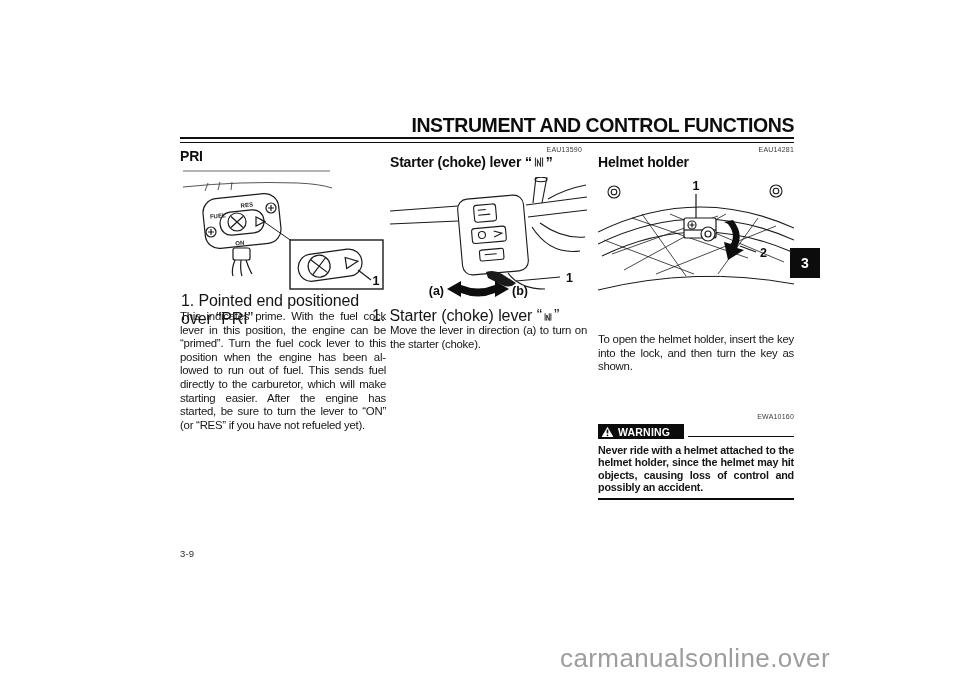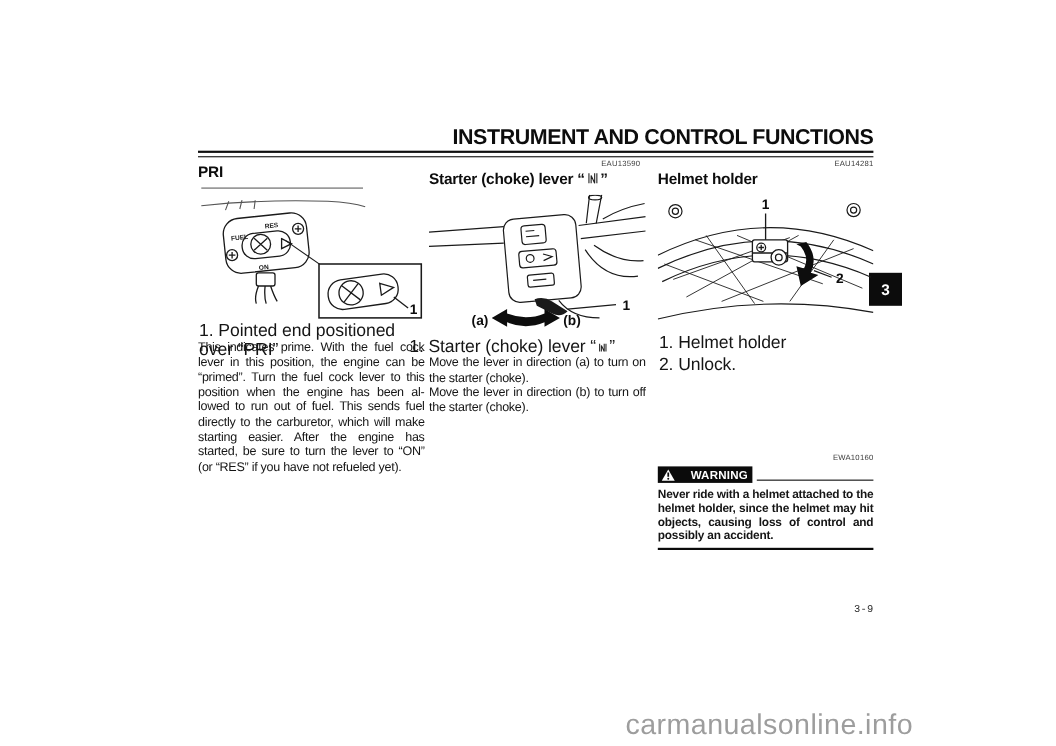--- a/index.html
+++ b/index.html
@@ -14,21 +14,21 @@
   .caption { font-size:16px; letter-spacing:-0.1px; }
   .caption-line { margin-bottom:2px; }
   .bodytext { font-size:11.4px; line-height:13.6px; text-align:justify; letter-spacing:-0.25px; }
   .bodytext p { margin:0; }
   .warn-box { display:flex; align-items:center; gap:4px; background:#0b0b0b; color:#fff;
               width:86px; height:15px; padding:0 4px 0 3px; }
   .warn-label { font-size:10.5px; font-weight:bold; letter-spacing:0.2px; }
   .warn-rule { border-top:1.8px solid #0b0b0b; }
   .warn-text { font-size:10.8px; line-height:12.3px; font-weight:bold; text-align:justify; letter-spacing:-0.2px; }
   .sec-rule { border-top:2.4px solid #0b0b0b; }
-  .pageno { font-size:9.5px; text-align:right; letter-spacing:0.2px; color:#2c2c2c;font-family:Liberation Mono, monospace; }
+  .pageno { font-size:9.5px; text-align:left; letter-spacing:0.2px; color:#2c2c2c; }
   .watermark { font-size:26px; color:#9d9d9d; letter-spacing:0.4px; white-space:nowrap; }
   .tab3 { background:#0c0c0c; color:#fff; width:30px; height:30px; display:flex;
           align-items:center; justify-content:center; font-size:14px; font-weight:bold; }
   .chokesym { display:inline-block; vertical-align:-1px; margin:0 2px; }
   svg text { font-family:"Liberation Sans",sans-serif; }
   .callout { font-size:12.5px; font-weight:bold; fill:#0d0d0d; }
   .tinylbl { font-size:6px; font-weight:bold; fill:#222; }
 </style>
 </head>
 <body>
@@ -120,21 +120,20 @@
   </svg>
 
   <div class="abs caption" style="top:307px; left:372px; width:196px;">
     <span>1. Starter (choke) lever “</span><svg class="chokesym" width="8" height="10" viewBox="0 0 10 12">
         <path d="M1.4 1.5 V10.5 M8.6 1.5 V10.5 M3.4 10.5 V3.5 L6.6 10.5 V1.5" fill="none" stroke="#222" stroke-width="1.2"></path>
       </svg><span>”</span>
   </div>
 
   <div class="abs bodytext" style="top:324px; left:390px; width:197px;">
     <p>Move the lever in direction (a) to turn on the starter (choke).</p>
-    <p>Move the lever in direction (b) to turn off the starter (choke).</p>
   </div>
 
   <div class="abs eau" style="top:146px; left:598px; width:196px;">EAU14281</div>
 
   <div class="abs sec-title" style="top:154px; left:598px;">Helmet holder</div>
 
   <svg class="abs" style="top:178px; left:598px;" width="196" height="122" viewBox="0 0 196 122">
     <g stroke="#1a1a1a" fill="none" stroke-width="1.1">
       <path d="M0 54 Q98 6 196 50"></path>
       <path d="M0 66 Q98 18 196 62"></path>
@@ -163,41 +162,38 @@
       <circle cx="110" cy="56" r="7"></circle>
         <circle cx="110" cy="56" r="3"></circle>
     </g>
     <path d="M98 16 V40" stroke="#1a1a1a" stroke-width="1.2"></path>
     <text x="98" y="12" class="callout" text-anchor="middle">1</text>
     <path d="M126 44 L135 42 Q146 56 139 70 L146 72 L130 82 L126 64 L133 66 Q138 56 130 46 Z" fill="#0d0d0d"></path>
     <path d="M142 68 L158 74" stroke="#1a1a1a" stroke-width="1.1"></path>
     <text x="162" y="79" class="callout">2</text>
   </svg>
 
-  <div class="abs caption" style="top:303px; left:599px; width:195px;">
-    <div class="caption-line">1. Helmet holder</div>
-    <div class="caption-line">2. Unlock.</div>
-  </div>
 
   <div class="abs bodytext" style="top:333px; left:598px; width:196px;">
+    <p>To open the helmet holder, insert the key into the lock, and then turn the key as shown.</p>
   </div>
 
   <div class="abs eau" style="top:413px; left:598px; width:196px;">EWA10160</div>
 
-  <div class="abs warn-box" style="top:424px; left:598px;justify-content:space-between;">
+  <div class="abs warn-box" style="top:424px; left:598px;">
     <svg width="13" height="12" viewBox="0 0 13 12">
       <path d="M6.5 0.8 L12.4 11 H0.6 Z" fill="#ffffff"></path>
       <path d="M6.5 3.6 V7.4" stroke="#0b0b0b" stroke-width="1.6"></path>
       <circle cx="6.5" cy="9.3" r="0.9" fill="#0b0b0b"></circle>
     </svg>
     <span class="warn-label">WARNING</span>
   </div>
   <div class="abs warn-rule" style="top:436px; left:688px; width:106px;"></div>
 
   <div class="abs warn-text" style="top:444px; left:598px; width:196px;">Never ride with a helmet attached to the helmet holder, since the helmet may hit objects, causing loss of con­trol and possibly an accident.</div>
 
   <div class="abs sec-rule" style="top:498px; left:598px; width:196px;"></div>
 
   <div class="abs pageno" style="top:548px; left:180px; width:614px;">3-9</div>
 
-  <div class="abs watermark" style="top:643px; right:15px;">carmanualsonline.info</div>
+  <div class="abs watermark" style="top:643px; right:15px;">carmanualsonline.over</div>
 
 </div>
 
 </body></html>

